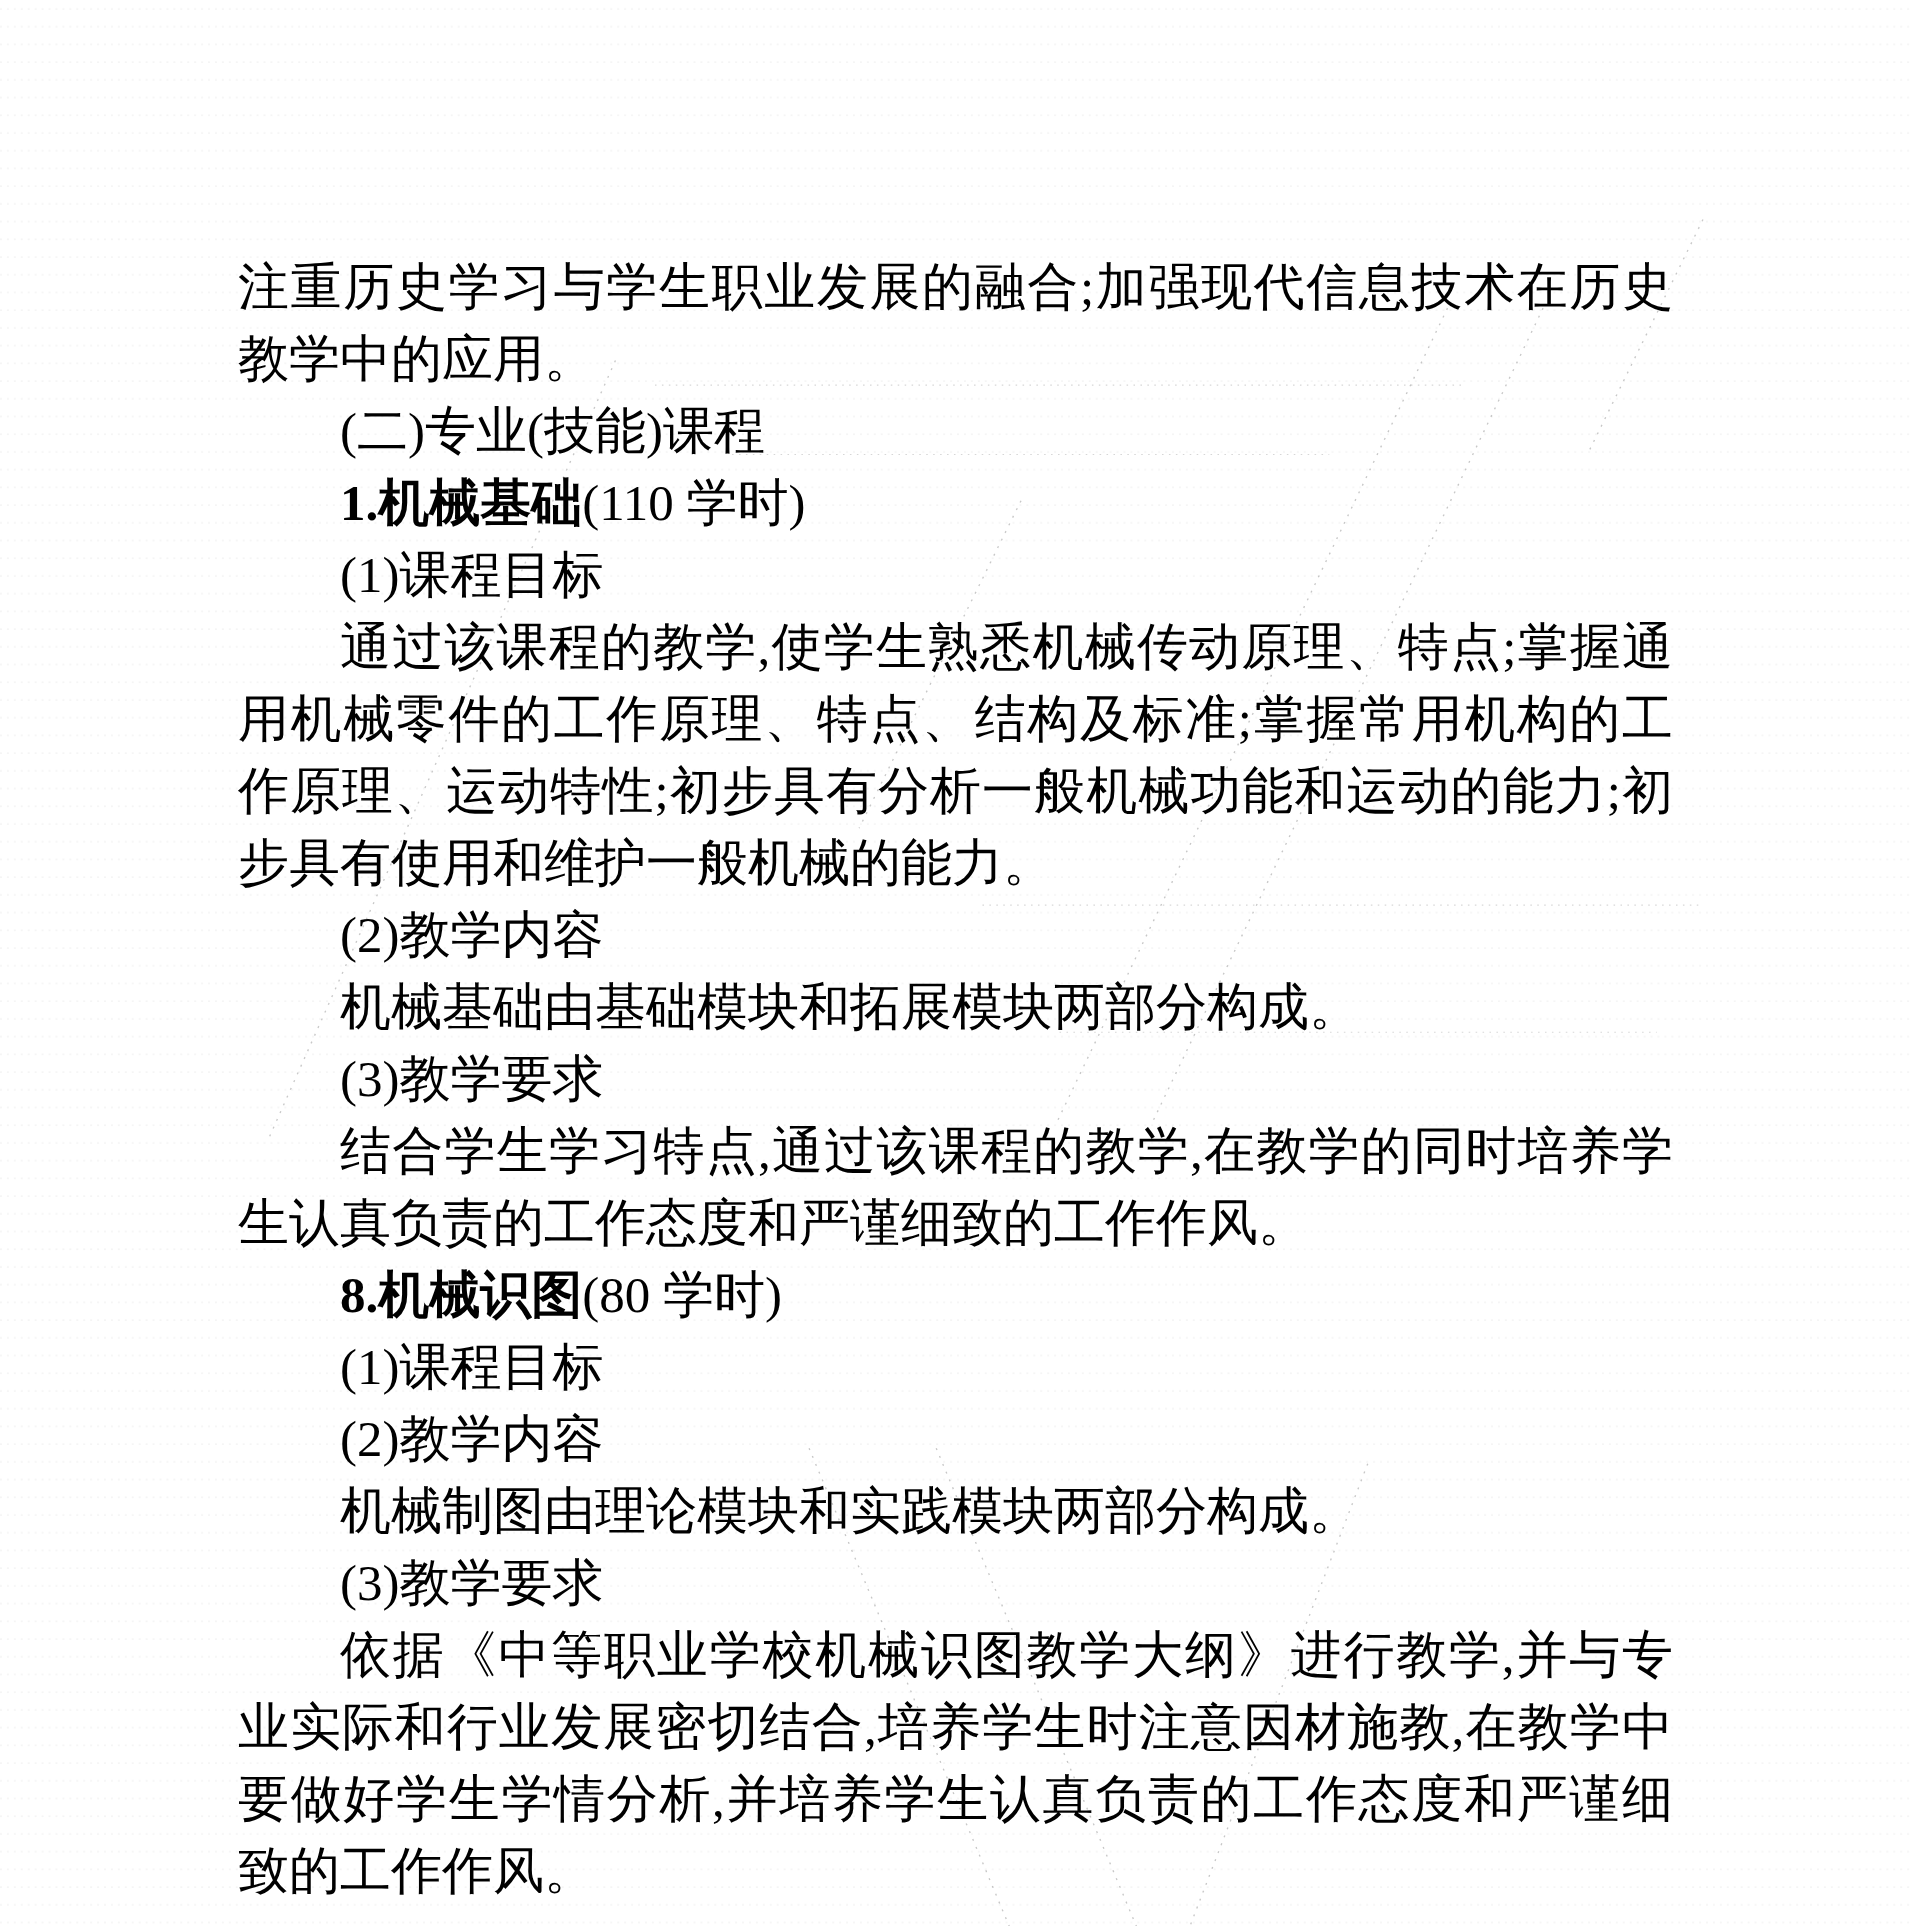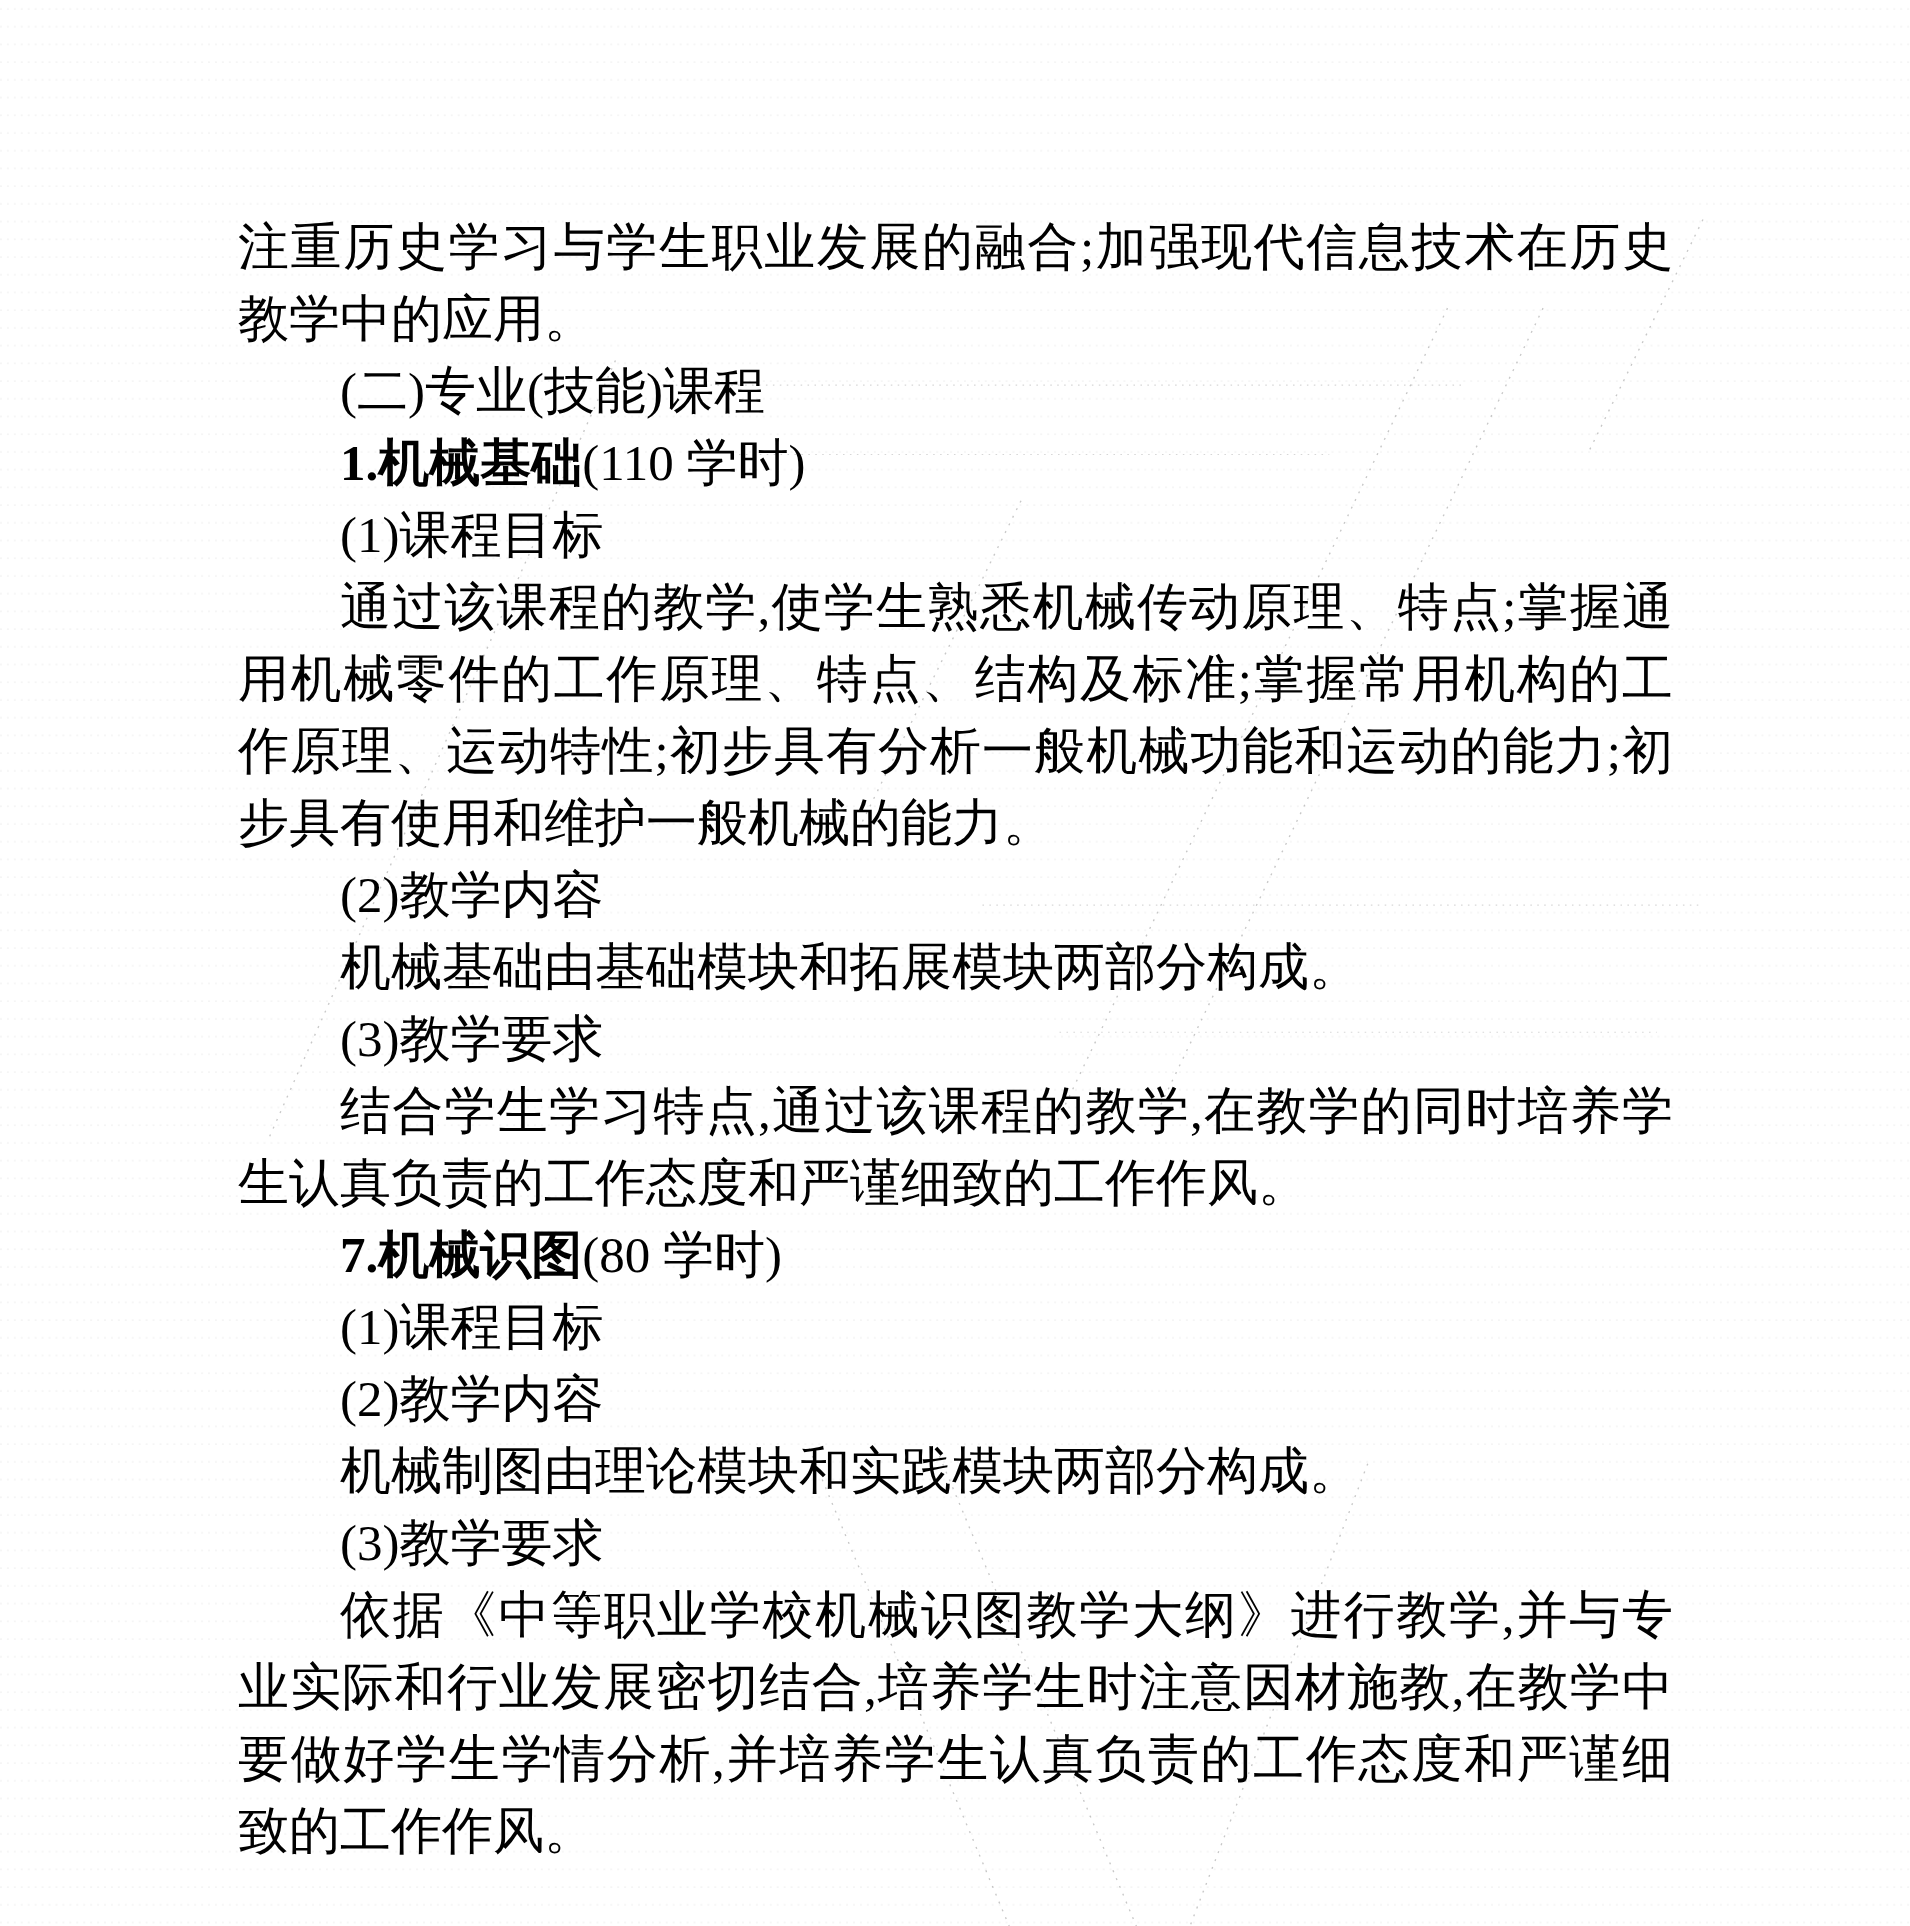--- a/index.html
+++ b/index.html
@@ -30,21 +30,21 @@
     line-height: 72px;
     text-align: justify;
     text-align-last: left;
     word-break: break-all;
     overflow-wrap: anywhere;
   }
   .content p.body,
   .content p.heading,
   .content p.course,
   .content p.sub { text-indent: 2em; }
-  .content p.body-noindent { text-indent: 0; }
+  .content p.body-noindent { text-indent: 0; margin-top: 40px; }
   .content p.course b { font-weight: 700; margin-top: 9px; }
 </style>
 </head>
 <body>
 
 <div class="page">
 
   <svg class="texture" viewBox="0 0 4960 7015" preserveAspectRatio="none">
     <defs>
       <pattern id="dotrows" width="18" height="46" patternUnits="userSpaceOnUse">
@@ -78,21 +78,21 @@
   <div class="content" id="paragraphs">
       <p class="body-noindent">注重历史学习与学生职业发展的融合;加强现代信息技术在历史教学中的应用。</p>
       <p class="heading">(二)专业(技能)课程</p>
       <p class="course"><b>1.机械基础</b><span>(110 学时)</span></p>
       <p class="sub">(1)课程目标</p>
       <p class="body">通过该课程的教学,使学生熟悉机械传动原理、特点;掌握通用机械零件的工作原理、特点、结构及标准;掌握常用机构的工作原理、运动特性;初步具有分析一般机械功能和运动的能力;初步具有使用和维护一般机械的能力。</p>
       <p class="sub">(2)教学内容</p>
       <p class="body">机械基础由基础模块和拓展模块两部分构成。</p>
       <p class="sub">(3)教学要求</p>
       <p class="body">结合学生学习特点,通过该课程的教学,在教学的同时培养学生认真负责的工作态度和严谨细致的工作作风。</p>
-      <p class="course"><b>7.机械识图</b><span>(80 学时)</span></p>
+      <p class="course"><b>8.机械识图</b><span>(80 学时)</span></p>
       <p class="sub">(1)课程目标</p>
       <p class="sub">(2)教学内容</p>
       <p class="body">机械制图由理论模块和实践模块两部分构成。</p>
       <p class="sub">(3)教学要求</p>
       <p class="body">依据《中等职业学校机械识图教学大纲》进行教学,并与专业实际和行业发展密切结合,培养学生时注意因材施教,在教学中要做好学生学情分析,并培养学生认真负责的工作态度和严谨细致的工作作风。</p>
     </div>
 
 </div>
 
 

